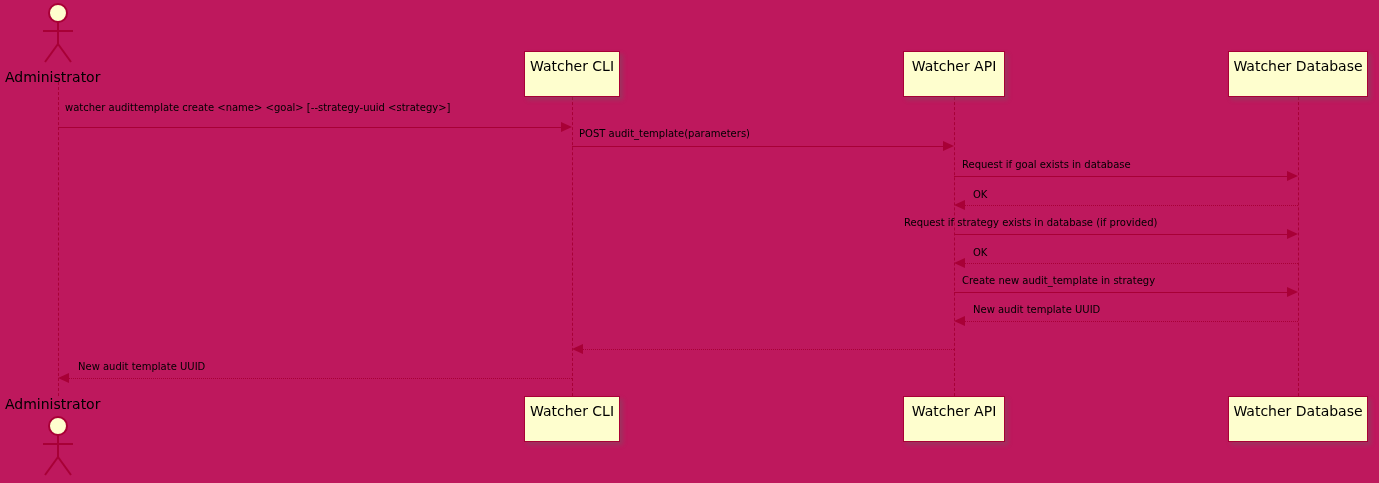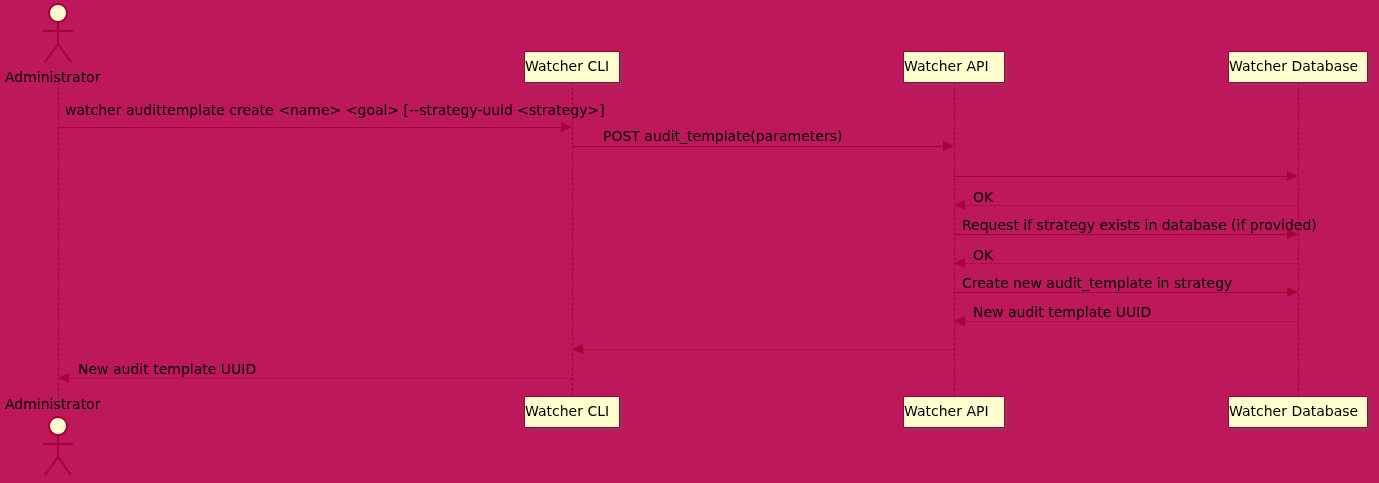--- a/index.html
+++ b/index.html
@@ -21,22 +21,23 @@
     width: 0;
     border-left: 1px dashed #A80036;
     z-index: 1;
   }
   
   .participant {
     position: absolute;
     background: #FEFECE;
     border: 1.5px solid #A80036;
     box-sizing: border-box;
-    height: 32px;
+    height: 46px;
     line-height: 29px;
+    text-align: center;
     font-size: 14px;
     color: #000000;
     white-space: nowrap;
     box-shadow: 3px 3px 4px rgba(100,100,100,0.35);
     z-index: 4;
   }
   
   .actor-wrap {
     position: absolute;
     z-index: 4;
@@ -55,21 +56,21 @@
     z-index: 3;
   }
   .msg.solid {
     border-top: 1.5px solid #A80036;
   }
   .msg.dotted {
     border-top: 1.5px dotted #A80036;
   }
   .msg-label {
     position: absolute;
-    font-size: 14px;
+    font-size: 10px;
     color: #000000;
     white-space: nowrap;
     z-index: 3;
     line-height: 1;
   }
   .arrow {
     position: absolute;
     z-index: 3;
     width: 0;
     height: 0;
@@ -124,32 +125,33 @@
   <div class="participant" style="left:524px; top:396px; width:96px;">Watcher CLI</div>
   <div class="participant" style="left:903px; top:396px; width:102px;">Watcher API</div>
   <div class="participant" style="left:1228px; top:396px; width:140px;">Watcher Database</div>
 
   <div class="msg solid" style="left:58px; top:127px; width:503px;"></div>
   <div class="arrow right" style="left:561px; top:122px;"></div>
   <div class="msg-label" style="left:65px; top:103px;">watcher audittemplate create &lt;name&gt; &lt;goal&gt; [--strategy-uuid &lt;strategy&gt;]</div>
 
   <div class="msg solid" style="left:572px; top:146px; width:371px;"></div>
   <div class="arrow right" style="left:943px; top:141px;"></div>
-  <div class="msg-label" style="left:579px; top:129px;margin-left:24px;">POST audit_template(parameters)</div>
+  <div class="msg-label" style="left:579px; top:129px;">POST audit_template(parameters)</div>
 
   <div class="msg solid" style="left:954px; top:176px; width:333px;"></div>
   <div class="arrow right" style="left:1287px; top:171px;"></div>
+  <div class="msg-label" style="left:962px; top:160px;">Request if goal exists in database</div>
 
   <div class="msg dotted" style="left:965px; top:205px; width:333px;"></div>
   <div class="arrow left" style="left:954px; top:200px;"></div>
   <div class="msg-label" style="left:973px; top:190px;">OK</div>
 
   <div class="msg solid" style="left:954px; top:234px; width:333px;"></div>
   <div class="arrow right" style="left:1287px; top:229px;"></div>
-  <div class="msg-label" style="left:962px; top:218px;">Request if strategy exists in database (if provided)</div>
+  <div class="msg-label" style="left:904px; top:218px;">Request if strategy exists in database (if provided)</div>
 
   <div class="msg dotted" style="left:965px; top:263px; width:333px;"></div>
   <div class="arrow left" style="left:954px; top:258px;"></div>
   <div class="msg-label" style="left:973px; top:248px;">OK</div>
 
   <div class="msg solid" style="left:954px; top:292px; width:333px;"></div>
   <div class="arrow right" style="left:1287px; top:287px;"></div>
   <div class="msg-label" style="left:962px; top:276px;">Create new audit_template in strategy</div>
 
   <div class="msg dotted" style="left:965px; top:321px; width:333px;"></div>

